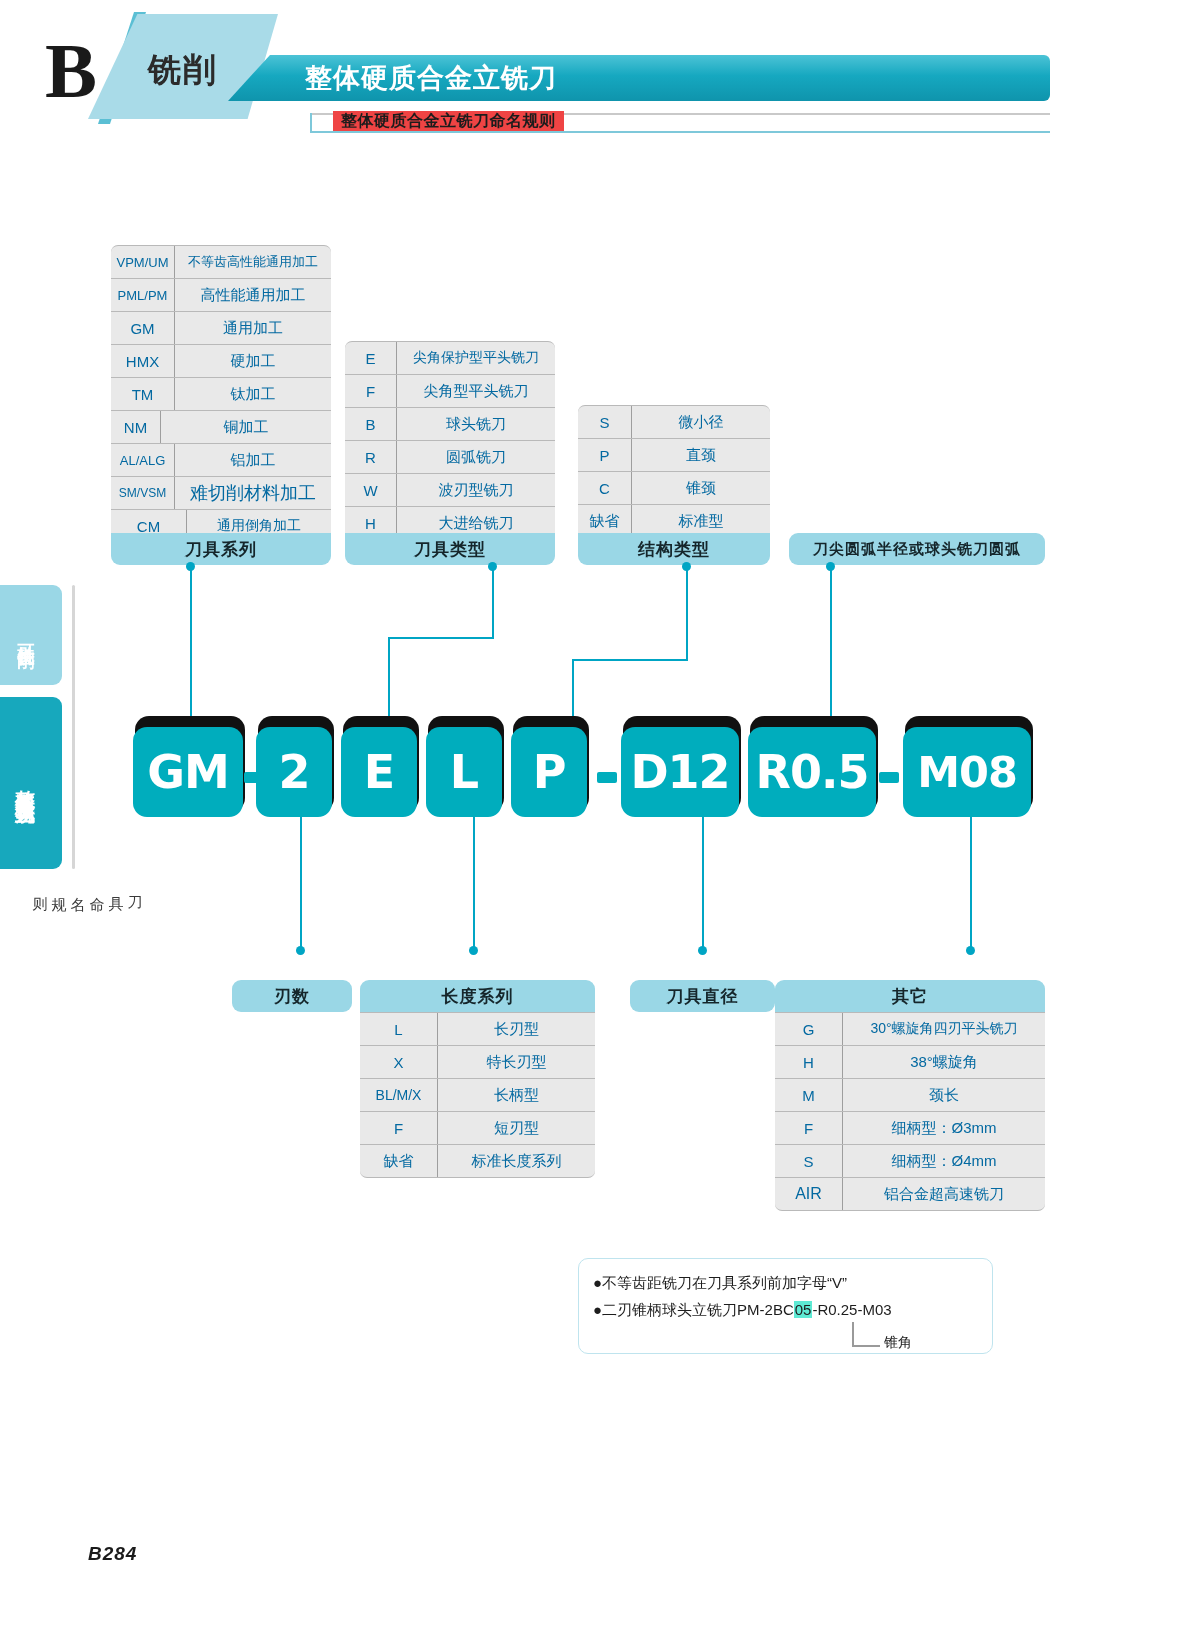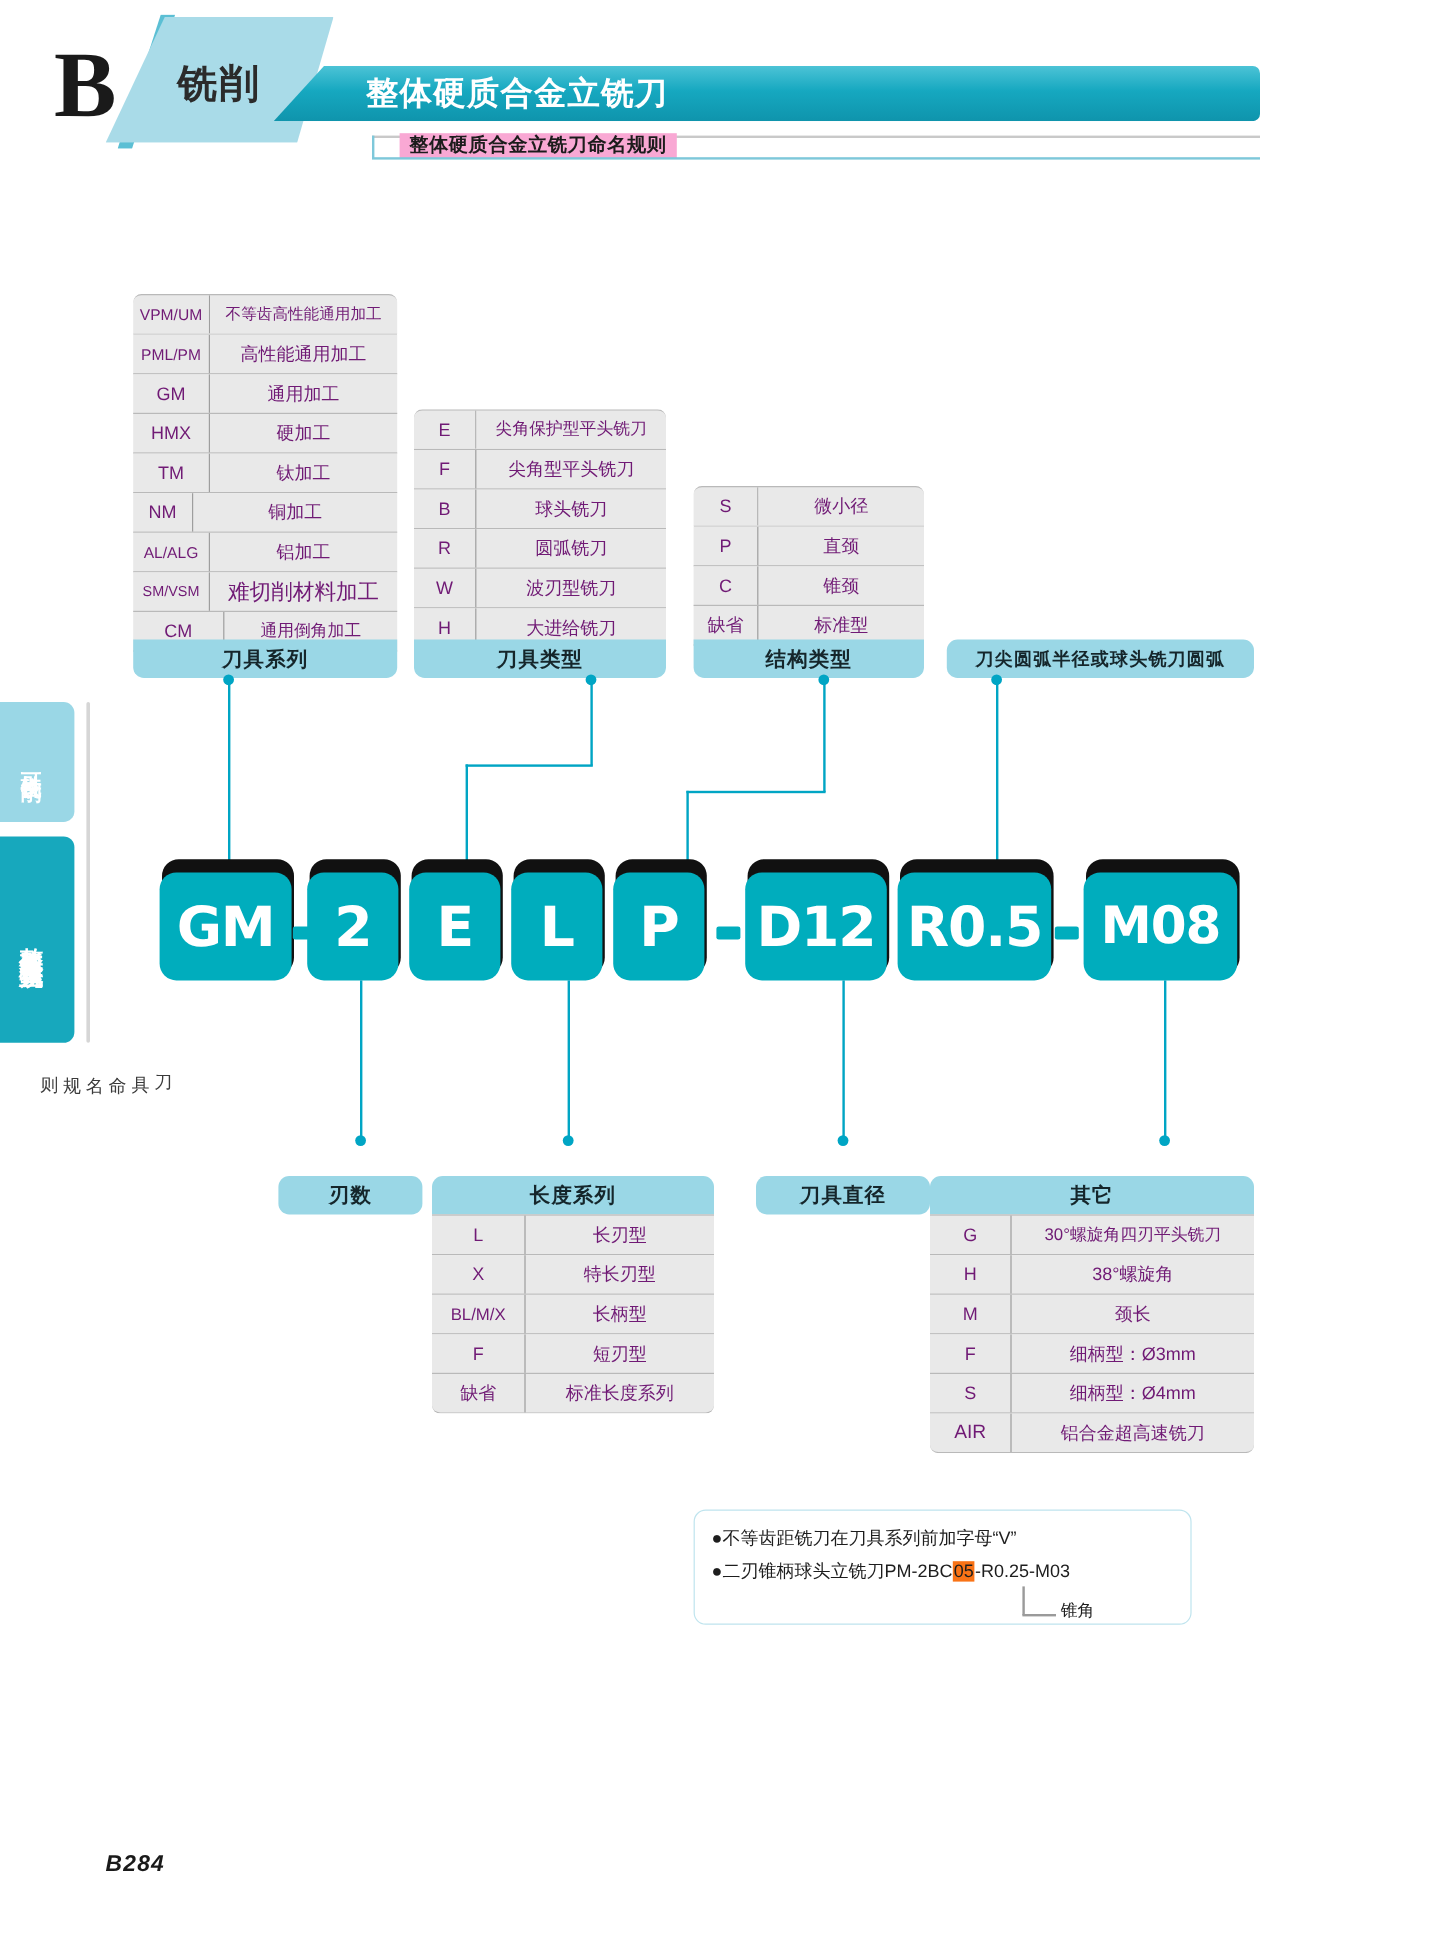--- a/index.html
+++ b/index.html
@@ -38,21 +38,21 @@
   }
   .hdr-bar-title{
     position:absolute;left:305px;top:60px;
     font-size:27px;font-weight:700;color:#ffffff;letter-spacing:1px;
   }
   .hdr-rule{
     position:absolute;left:310px;top:113px;width:740px;height:2px;background:#c9c9c9;
   }
   .hdr-sub{
     position:absolute;left:333px;top:111px;
-    font-size:16px;font-weight:700;color:#1c1c1c;background:#f9a8d4;
+    font-size:16px;font-weight:700;color:#1c1c1c;background:#ef4444;
     padding:0 8px;letter-spacing:.5px;
   }
   .hdr-sub-rule{
     position:absolute;left:310px;top:131px;width:740px;height:1.5px;background:#7ec8da;
   }
   .hdr-sub-tick{
     position:absolute;left:310px;top:113px;width:1.5px;height:19px;background:#7ec8da;
   }
 
   
@@ -79,21 +79,21 @@
 
   
   .tbl{position:absolute;box-sizing:border-box;}
   .tbl .row{
     display:flex;align-items:stretch;
     background:#e9e9e9;border-bottom:1px solid #b9b9b9;
   }
   .tbl .row:first-child{border-top:1px solid #b9b9b9;}
   .tbl .c-code,.tbl .c-desc{
     display:flex;align-items:center;justify-content:center;
-    font-size:15px;color:#701a75;box-sizing:border-box;
+    font-size:15px;color:#0369a1;box-sizing:border-box;
     height:32px;
     text-align:right;
   }
   .tbl .c-code{border-right:1px solid #9e9e9e;}
   .tbl .c-desc{flex:1;padding:0 4px;}
   .tbl.topround .row:first-child{border-radius:7px 7px 0 0;}
   .tbl.topround .row:first-child .c-code{border-top-left-radius:7px;}
   .tbl.botround .row:last-child{border-radius:0 0 7px 7px;border-bottom:1px solid #b9b9b9;}
 
   
@@ -128,21 +128,21 @@
   .lnh{height:2px;}
   .dot{position:absolute;width:9px;height:9px;border-radius:50%;background:#00a5c4;}
 
   
   #notes{
     position:absolute;left:578px;top:1258px;width:415px;height:96px;
     border:1.5px solid #bfe4ee;border-radius:10px;background:#ffffff;
     box-sizing:border-box;padding:10px 14px;
   }
   .note-line{font-size:15px;color:#1d1d1d;line-height:27px;white-space:nowrap;}
-  .hl{background:#f97316;padding:0 1px;}
+  .hl{background:#5eead4;padding:0 1px;}
   .note-tick-v{position:absolute;left:852px;top:1322px;width:1.5px;height:24px;background:#9a9a9a;}
   .note-tick-h{position:absolute;left:852px;top:1345px;width:28px;height:1.5px;background:#9a9a9a;}
   .note-tick-label{position:absolute;left:884px;top:1334px;font-size:14px;color:#1d1d1d;}
 
   
   #pagenum{
     position:absolute;left:88px;top:1543px;
     font-size:19px;font-style:italic;font-weight:600;color:#1a1a1a;
     letter-spacing:1px;
   }

